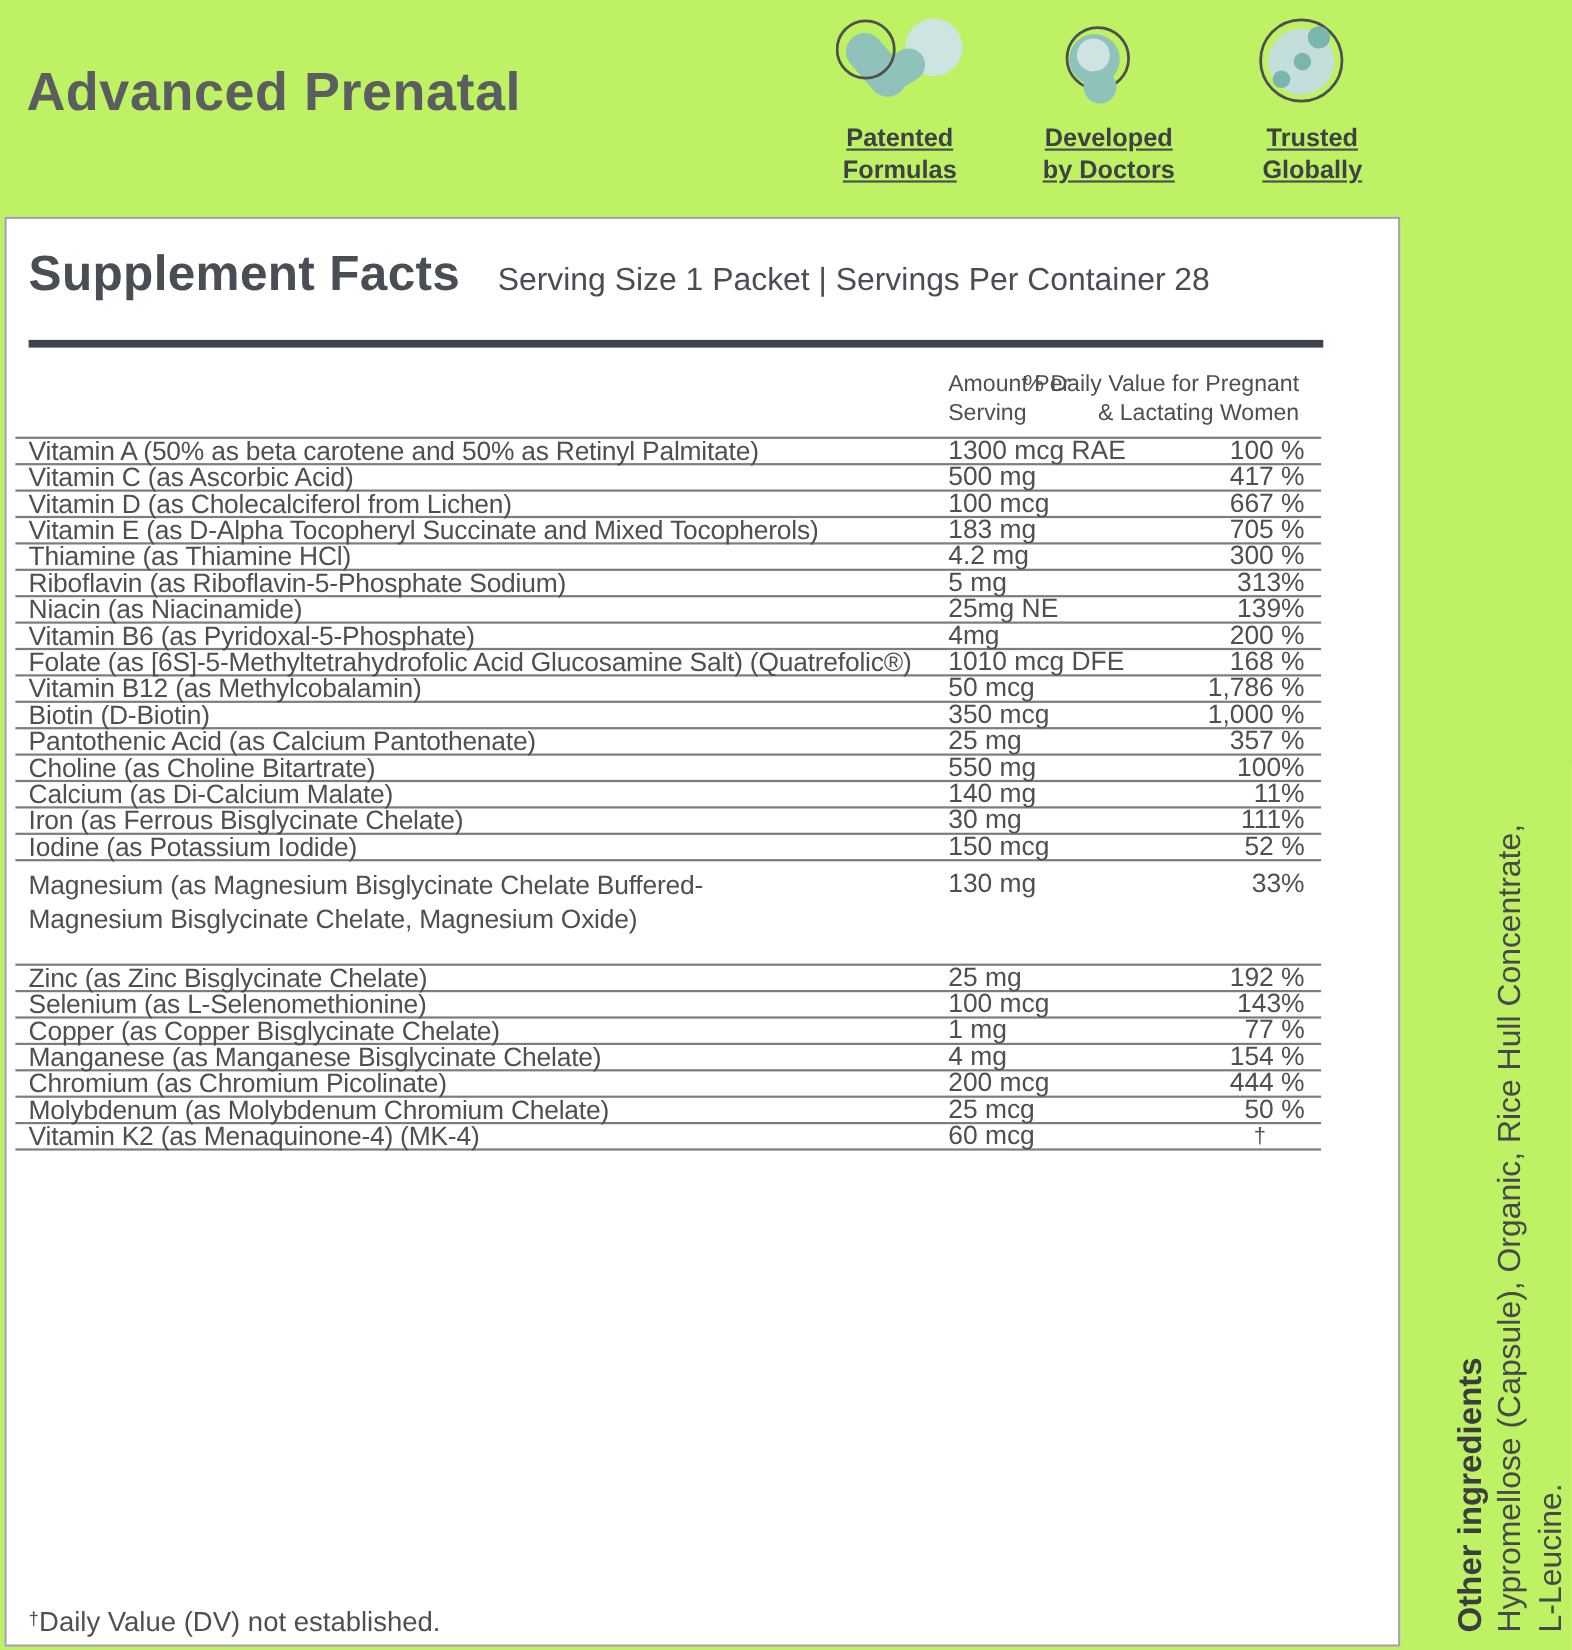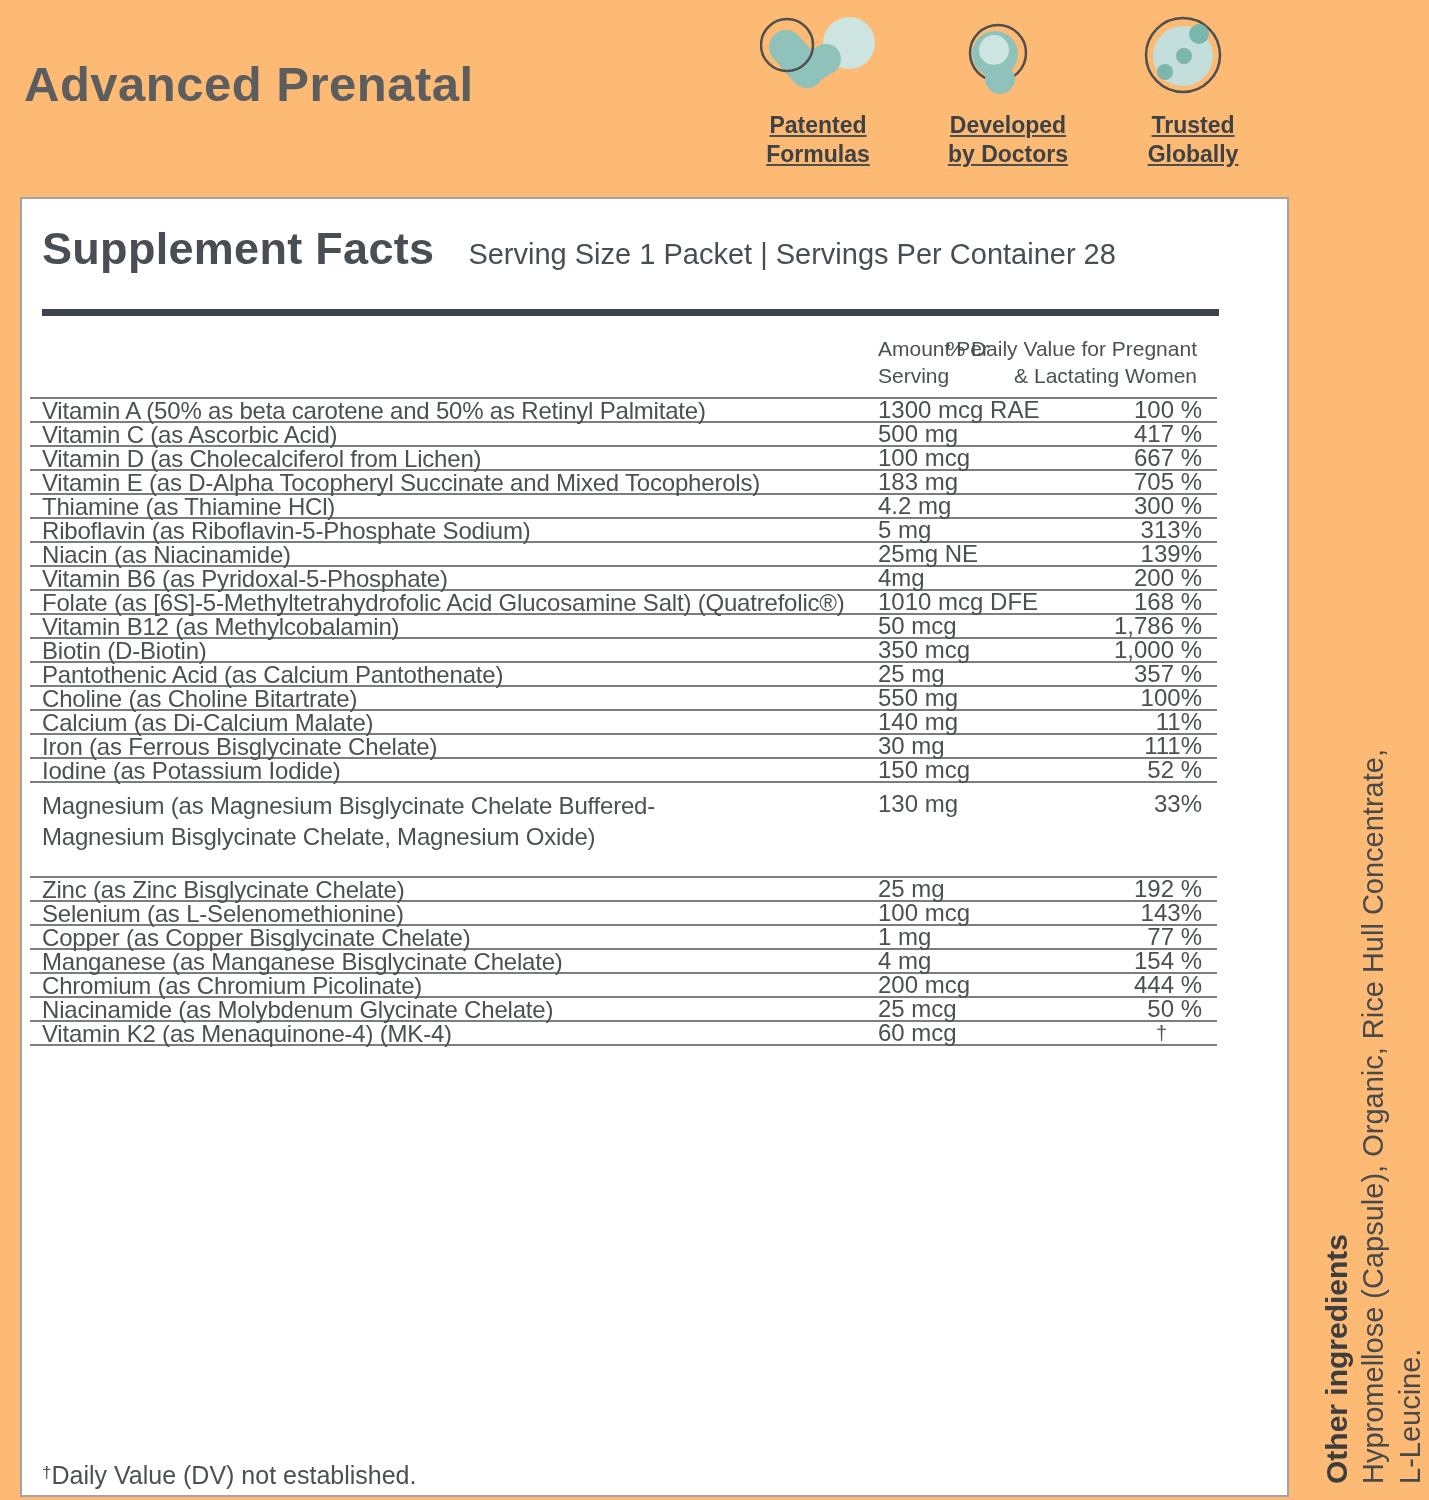--- a/index.html
+++ b/index.html
@@ -1,37 +1,37 @@
 <!DOCTYPE html>
 <html><head>
 <meta charset="utf-8">
 <style>
   * { margin:0; padding:0; box-sizing:border-box; }
   html,body { background:#fff; }
   body { font-family:"Liberation Sans", sans-serif; color:#4c5053; }
-  .page { position:relative; width:1429px; height:1500px; background:#fdba74; overflow:hidden; }
+  .page { position:relative; width:1429px; height:1500px; background:#bef264; overflow:hidden; }
 
   
   .page-title {
     position:absolute; left:24px; top:56px;
     font-size:49px; font-weight:bold; color:#5b5d5f; letter-spacing:0.5px;
   }
   .badge { position:absolute; top:16px; width:176px; text-align:center;text-decoration:underline; }
   .badge-icon { display:block; margin:0 auto; height:80px; margin-left:30px; }
   .badge-label {
     margin-top:15px; font-size:23px; line-height:29px;
     font-weight:bold; color:#3e4245; white-space:pre-line;
   }
   .badge-1 { left:730px; }
   .badge-2 { left:920px; }
   .badge-3 { left:1105px; }
 
   
   .facts-box {
-    position:absolute; left:20px; top:197px; width:1269px; height:1300px;
+    position:absolute; left:4px; top:197px; width:1269px; height:1300px;
     border:2px solid #a3a3a3; background:#fff;
   }
   .facts-title-row {
     position:absolute; left:20px; top:24px;
     display:flex; align-items:baseline; gap:34px; white-space:nowrap;
   }
   .facts-title { font-size:45px; font-weight:bold; color:#494e54; letter-spacing:0.3px; }
   .facts-serving { font-size:29px; color:#494e54; }
   .thick-rule { position:absolute; left:20px; top:110px; width:1177px; height:7px; background:#3f444c; }
 
@@ -227,21 +227,21 @@
           <div class="cell label">Manganese (as Manganese Bisglycinate Chelate)</div>
           <div class="cell amount">4 mg</div>
           <div class="cell dv">154 %</div>
         </div>
         <div class="row">
           <div class="cell label">Chromium (as Chromium Picolinate)</div>
           <div class="cell amount">200 mcg</div>
           <div class="cell dv">444 %</div>
         </div>
         <div class="row">
-          <div class="cell label">Niacinamide (as Molybdenum Glycinate Chelate)</div>
+          <div class="cell label">Molybdenum (as Molybdenum Chromium Chelate)</div>
           <div class="cell amount">25 mcg</div>
           <div class="cell dv">50 %</div>
         </div>
         <div class="row">
           <div class="cell label">Vitamin K2 (as Menaquinone-4) (MK-4)</div>
           <div class="cell amount">60 mcg</div>
           <div class="cell dv dagger">†</div>
         </div>
       </div>
 

